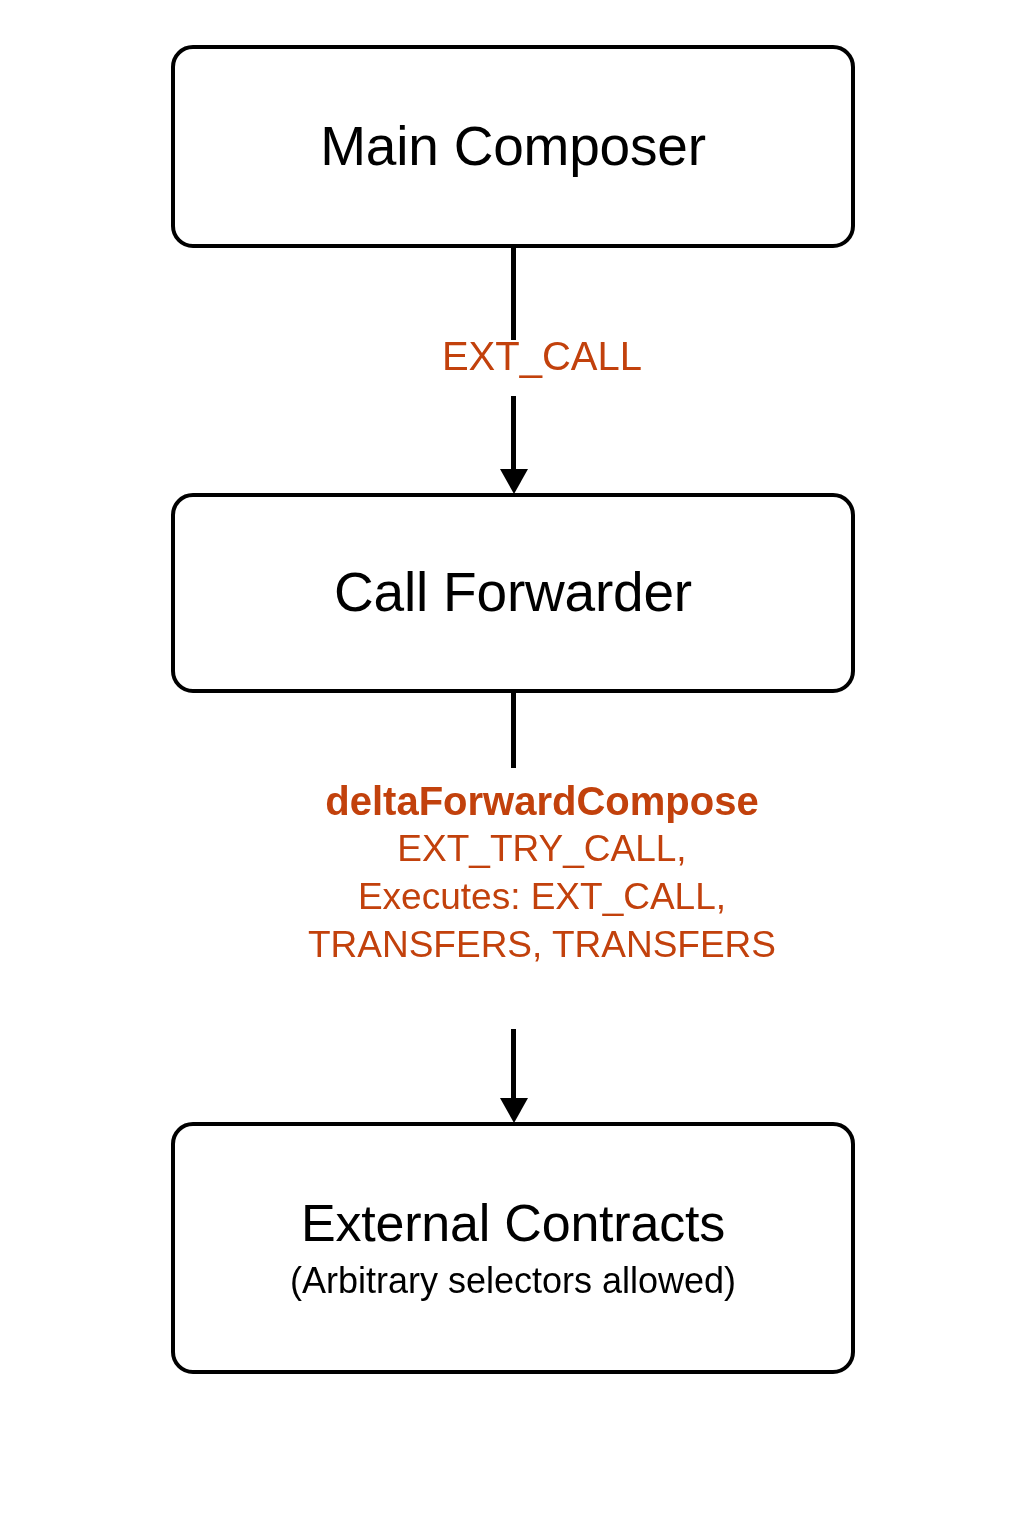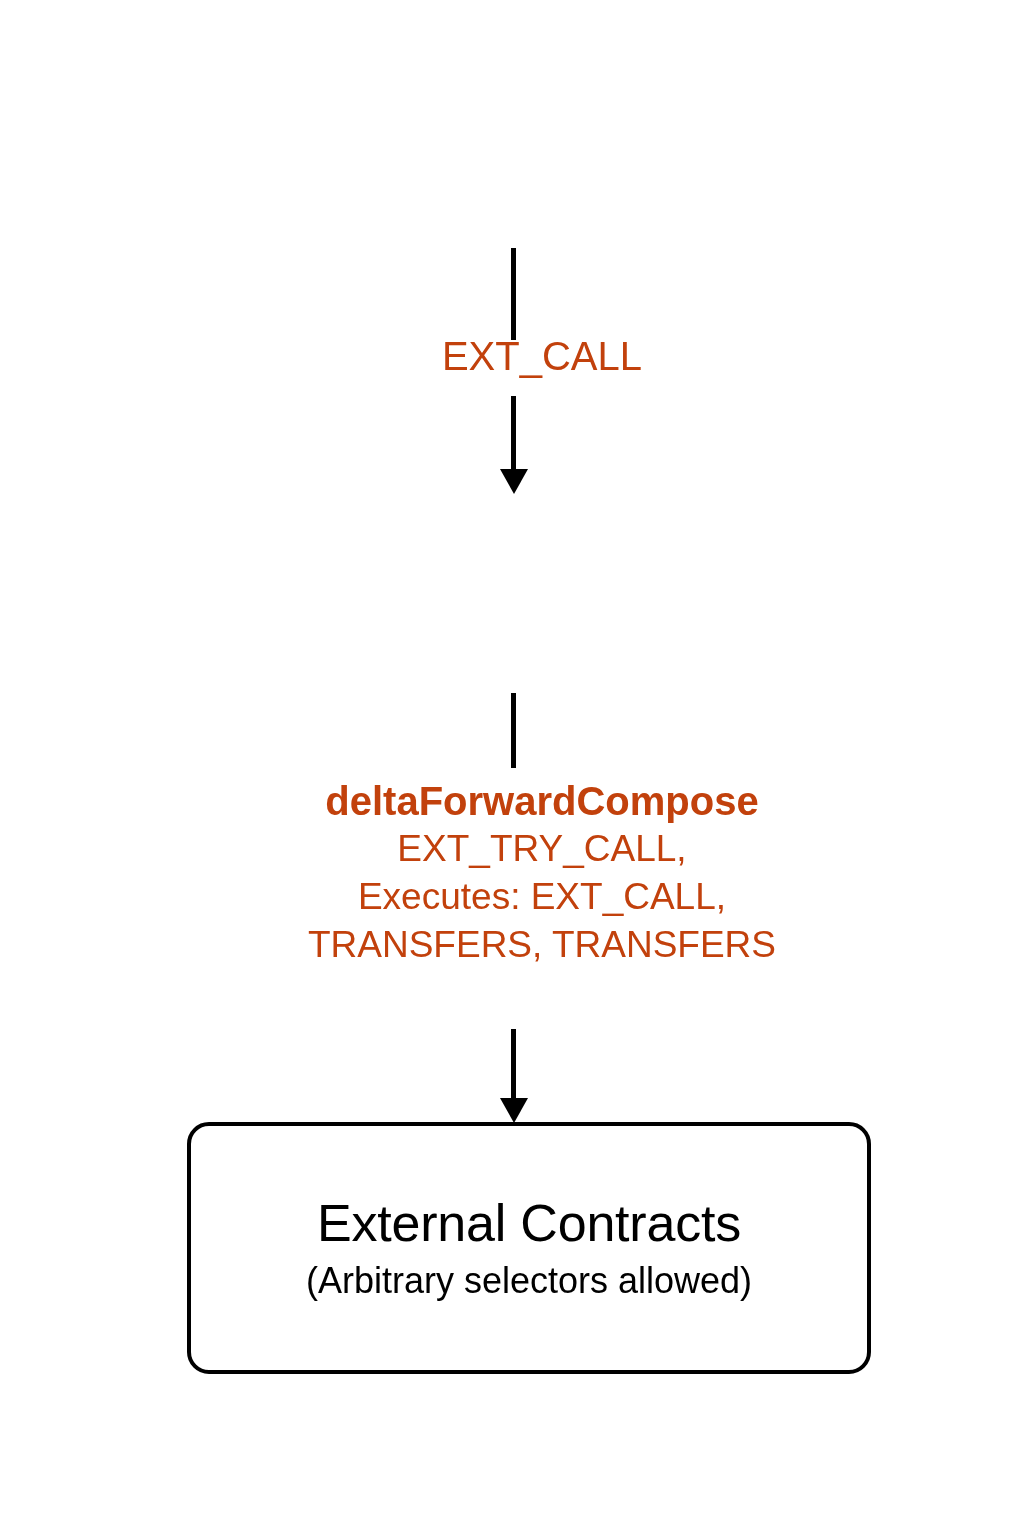--- a/index.html
+++ b/index.html
@@ -30,21 +30,21 @@
     border-radius: 22px;
     background: #ffffff;
     display: flex;
     flex-direction: column;
     align-items: center;
     justify-content: center;
     text-align: center;
   }
   #node-main      { top: 45px;   height: 203px; }
   #node-forwarder { top: 493px;  height: 200px; }
-  #node-external  { top: 1122px; height: 252px; margin-left: 16px; }
+  #node-external  { top: 1122px; height: 252px; }
 
   .node-title {
     font-size: 55px;
     font-weight: 400;
     color: #000000;
     line-height: 1.05;
     letter-spacing: -0.2px;
     white-space: nowrap;
   }
   #node-external .node-title {
@@ -117,26 +117,32 @@
     display: block;
     font-size: 37px;
     line-height: 1.30;
   }
 </style>
 </head>
 <body>
 
 <div id="canvas">
 
+  <div class="node" id="node-main">
+    <div class="node-title">Main Composer</div>
+  </div>
 
   <div class="edge-line" id="edge1-seg-top"></div>
   <div class="edge-label" id="edge1-label">EXT_CALL</div>
   <div class="edge-line" id="edge1-seg-bottom"></div>
   <div class="arrowhead" id="edge1-arrow"></div>
 
+  <div class="node" id="node-forwarder">
+    <div class="node-title">Call Forwarder</div>
+  </div>
 
   <div class="edge-line" id="edge2-seg-top"></div>
 
   <div class="edge-label" id="edge2-label">
     <span class="lbl-primary">deltaForwardCompose</span>
     <span class="lbl-line">EXT_TRY_CALL,</span>
     <span class="lbl-line">Executes: EXT_CALL,</span>
     <span class="lbl-line">TRANSFERS, TRANSFERS</span>
   </div>
 

